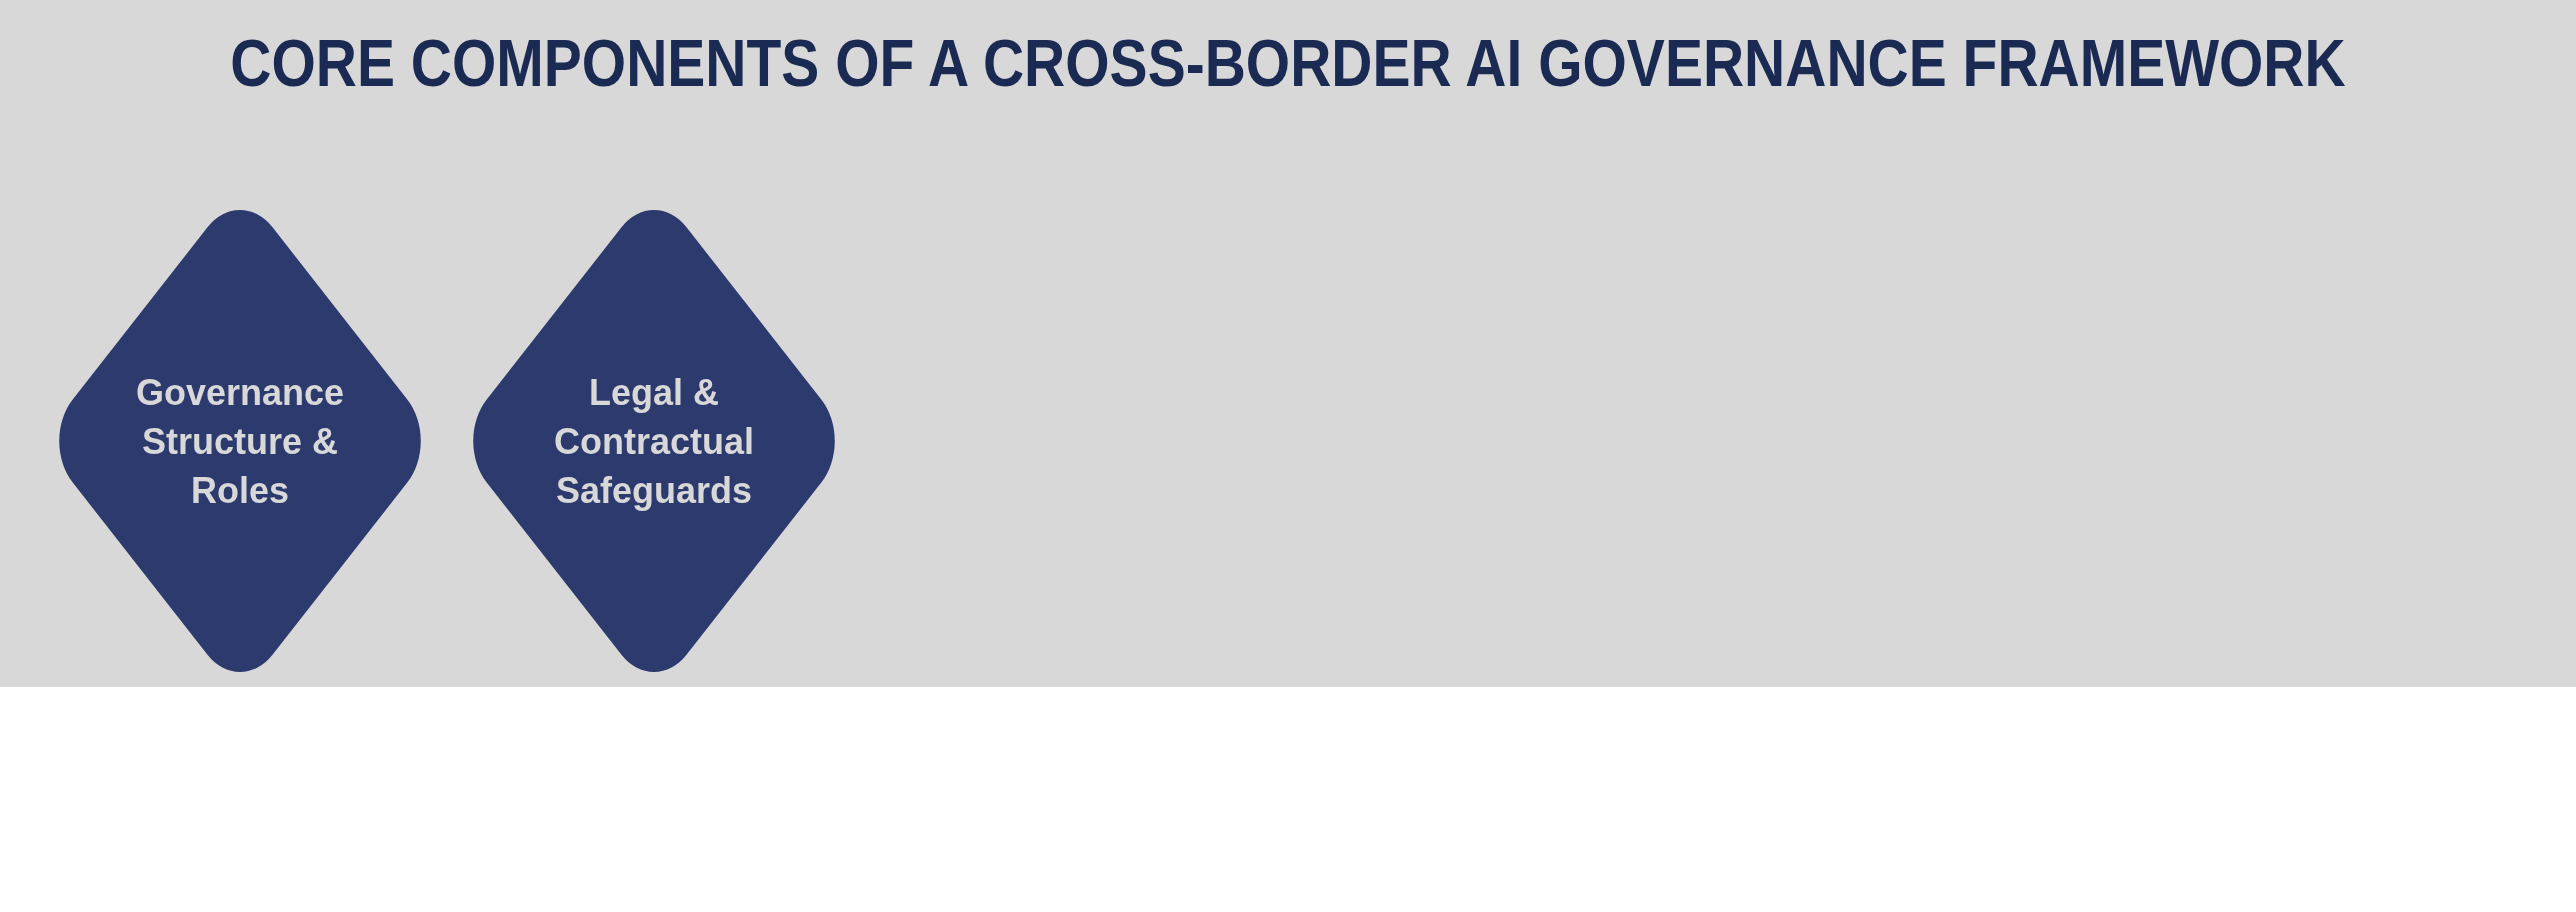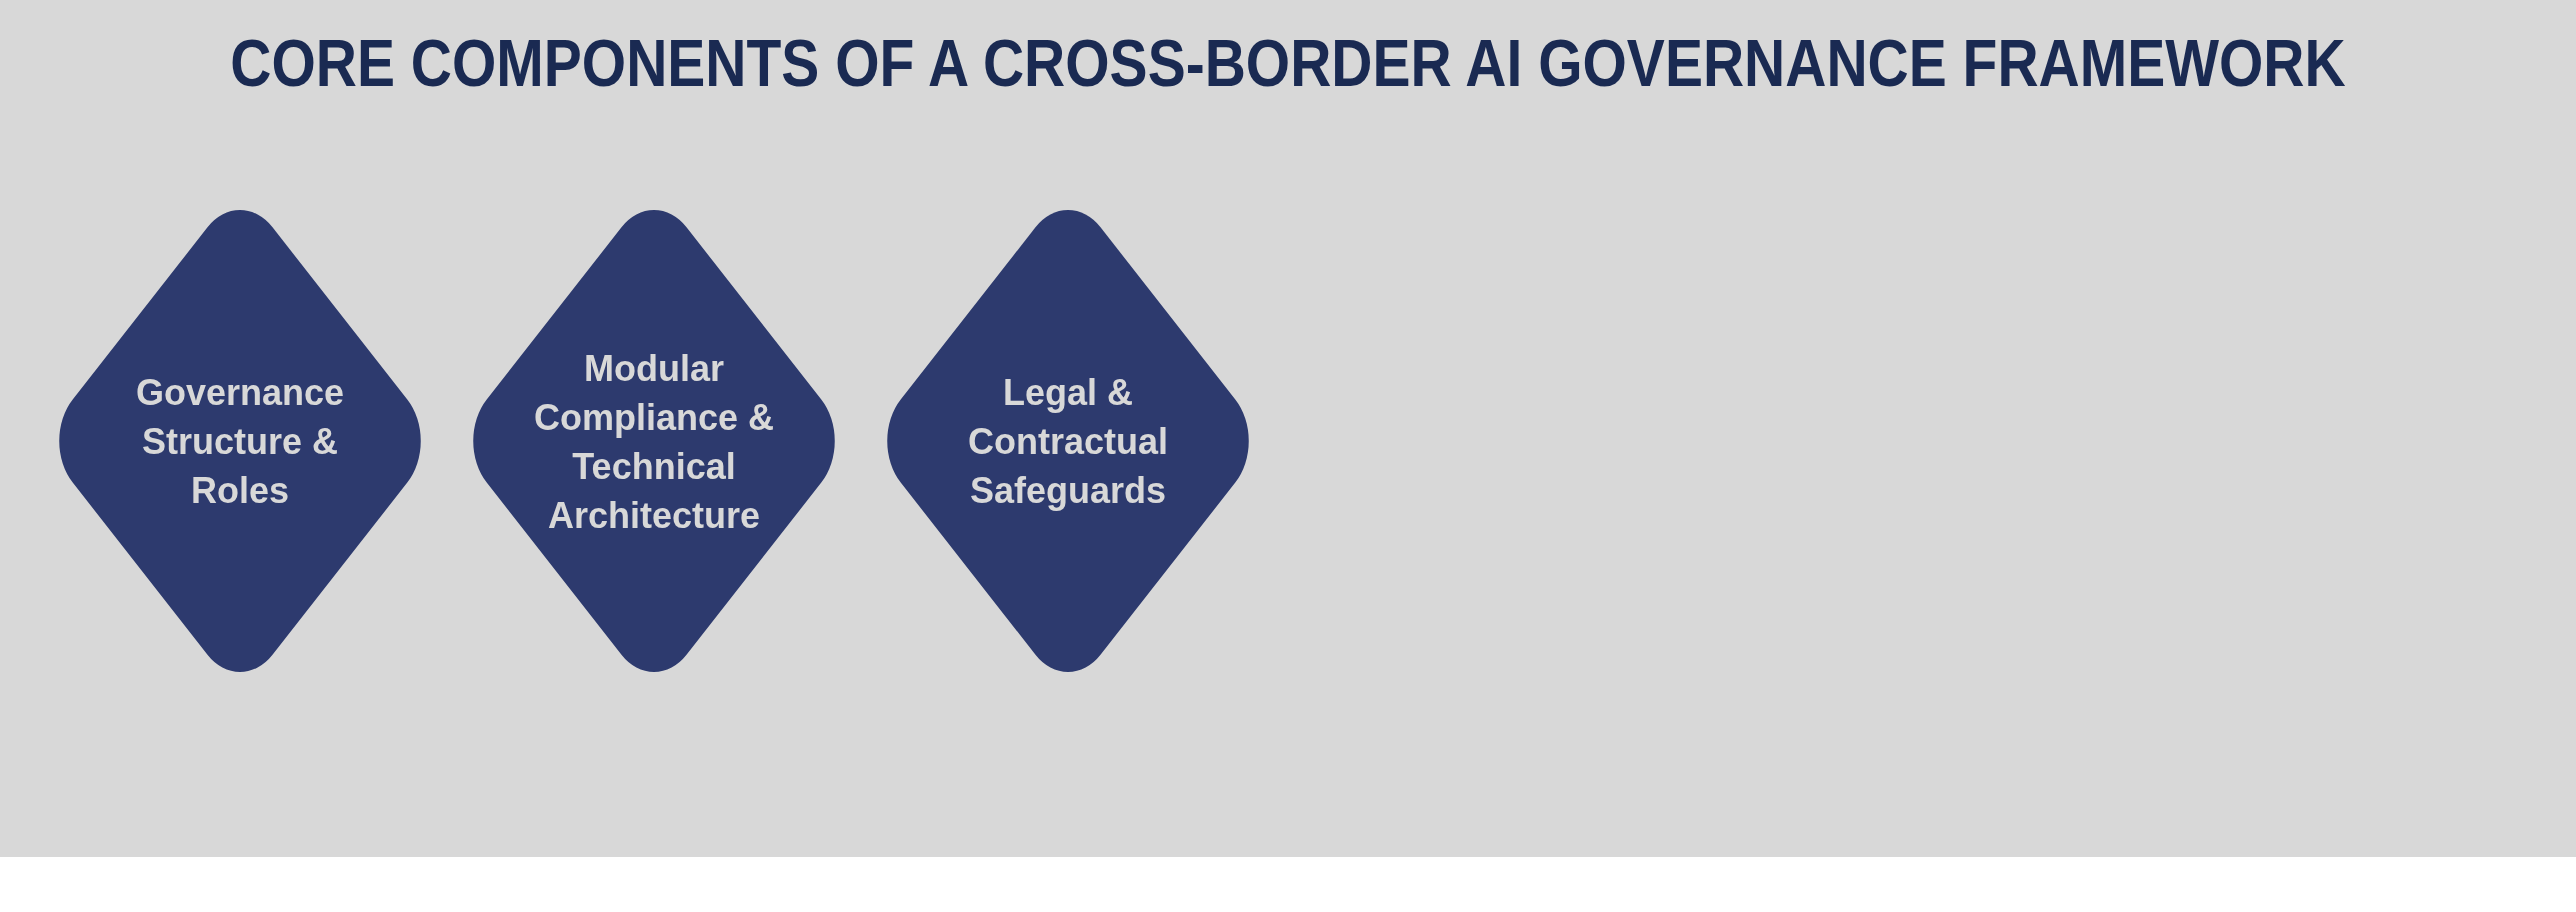--- a/index.html
+++ b/index.html
@@ -7,21 +7,21 @@
   html, body {
     width: 2576px;
     height: 913px;
     overflow: hidden;
     font-family: "Liberation Sans", sans-serif;
   }
 
   .canvas {
     position: relative;
     width: 2576px;
-    height: 857px;
+    height: 687px;
     background: var(--background, #d8d8d8);
   }
 
   .page-title {
     position: absolute;
     top: 23px;
     left: 0;
     width: 100%;
     text-align: center;
     font-size: 57px;
@@ -80,27 +80,20 @@
 
   <div class="diamond-item">
     <div class="diamond-shape"></div>
     <div class="diamond-label">Governance
 Structure &amp;
 Roles</div>
   </div>
 
 
 
-  <div class="diamond-item">
-    <div class="diamond-shape"></div>
-    <div class="diamond-label">Modular
-Compliance &amp;
-Technical
-Architecture</div>
-  </div>
 
   <div class="diamond-item">
     <div class="diamond-shape"></div>
     <div class="diamond-label">Legal &amp;
 Contractual
 Safeguards</div>
   </div>
 
 
 </div>

